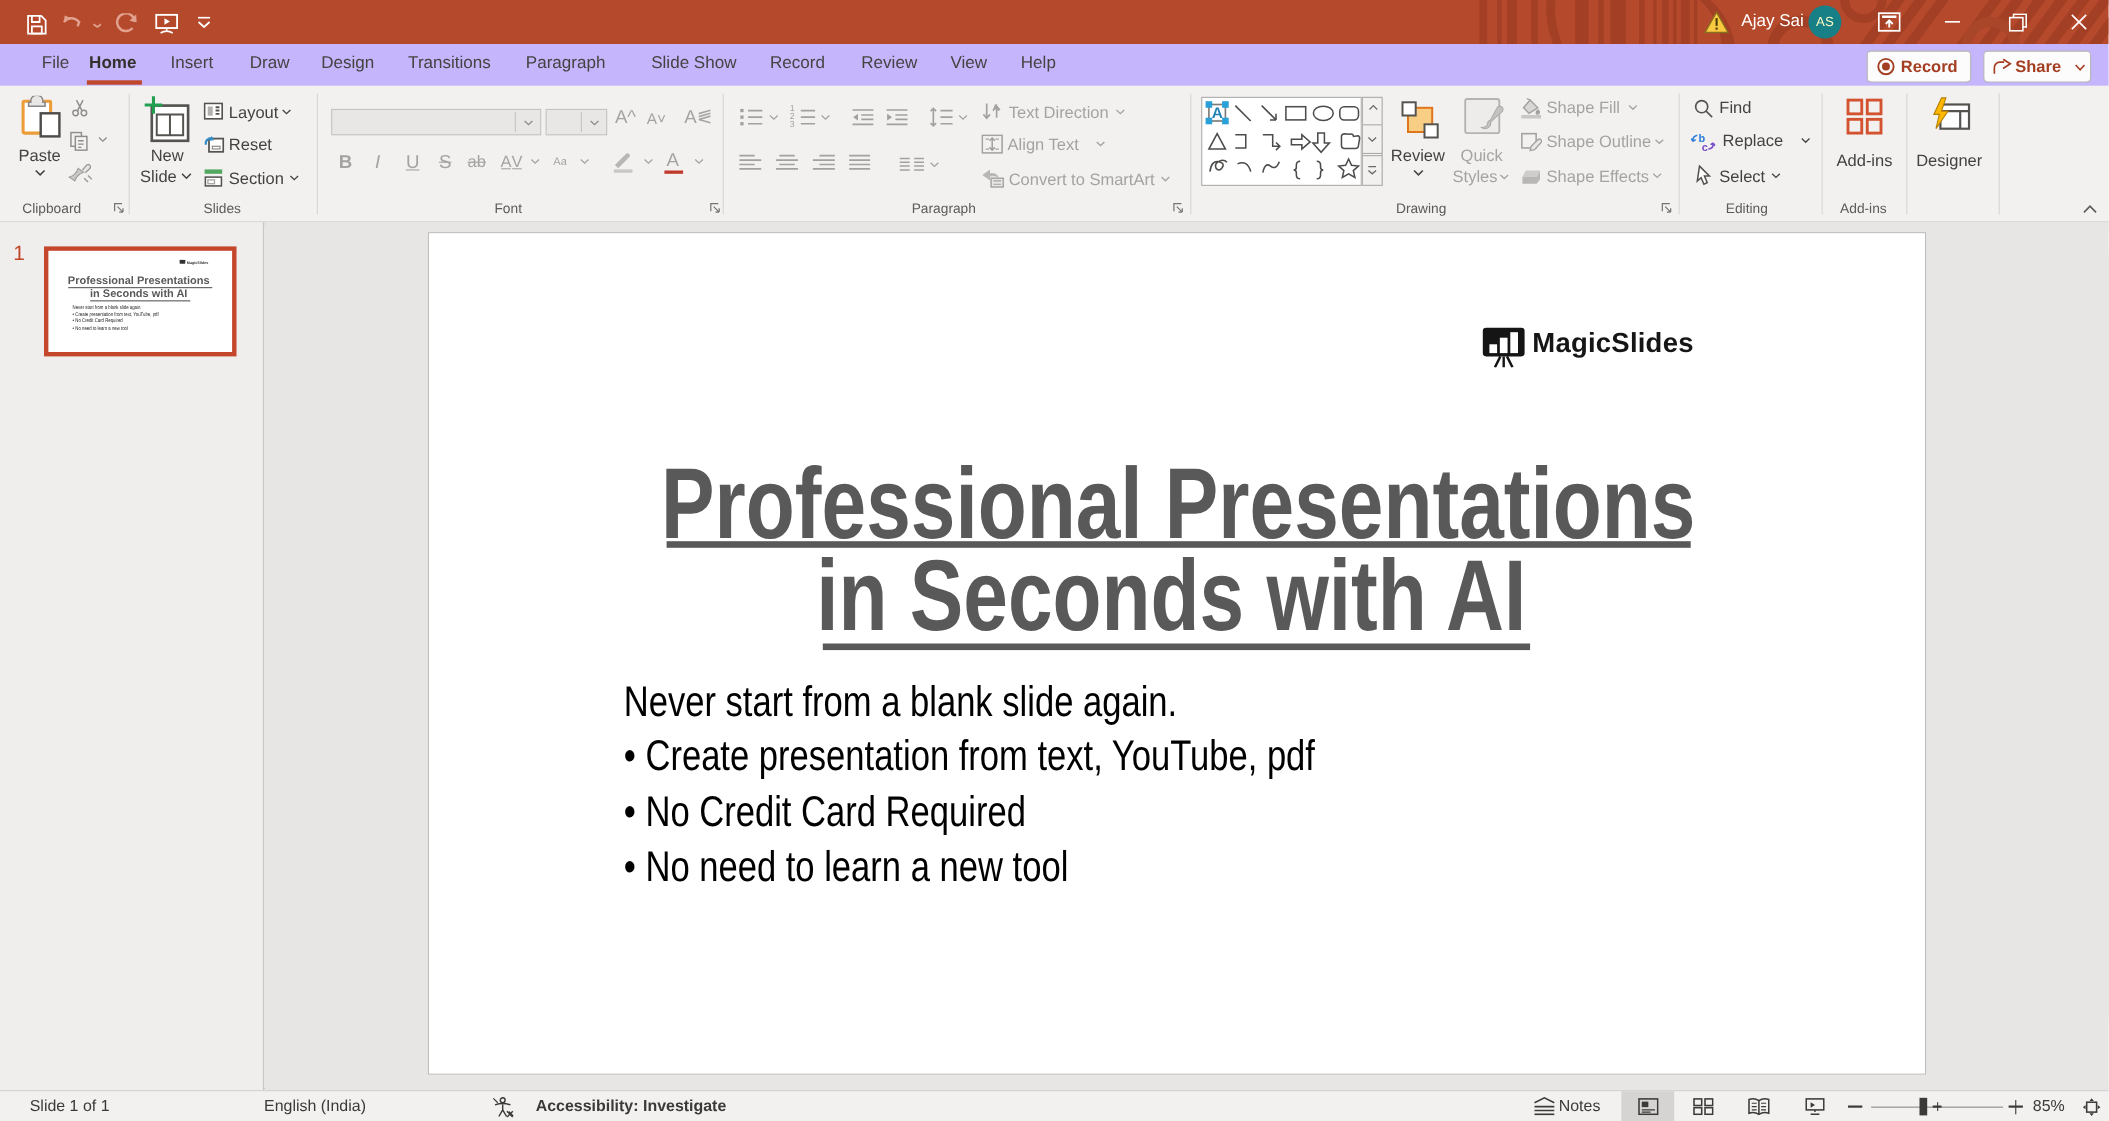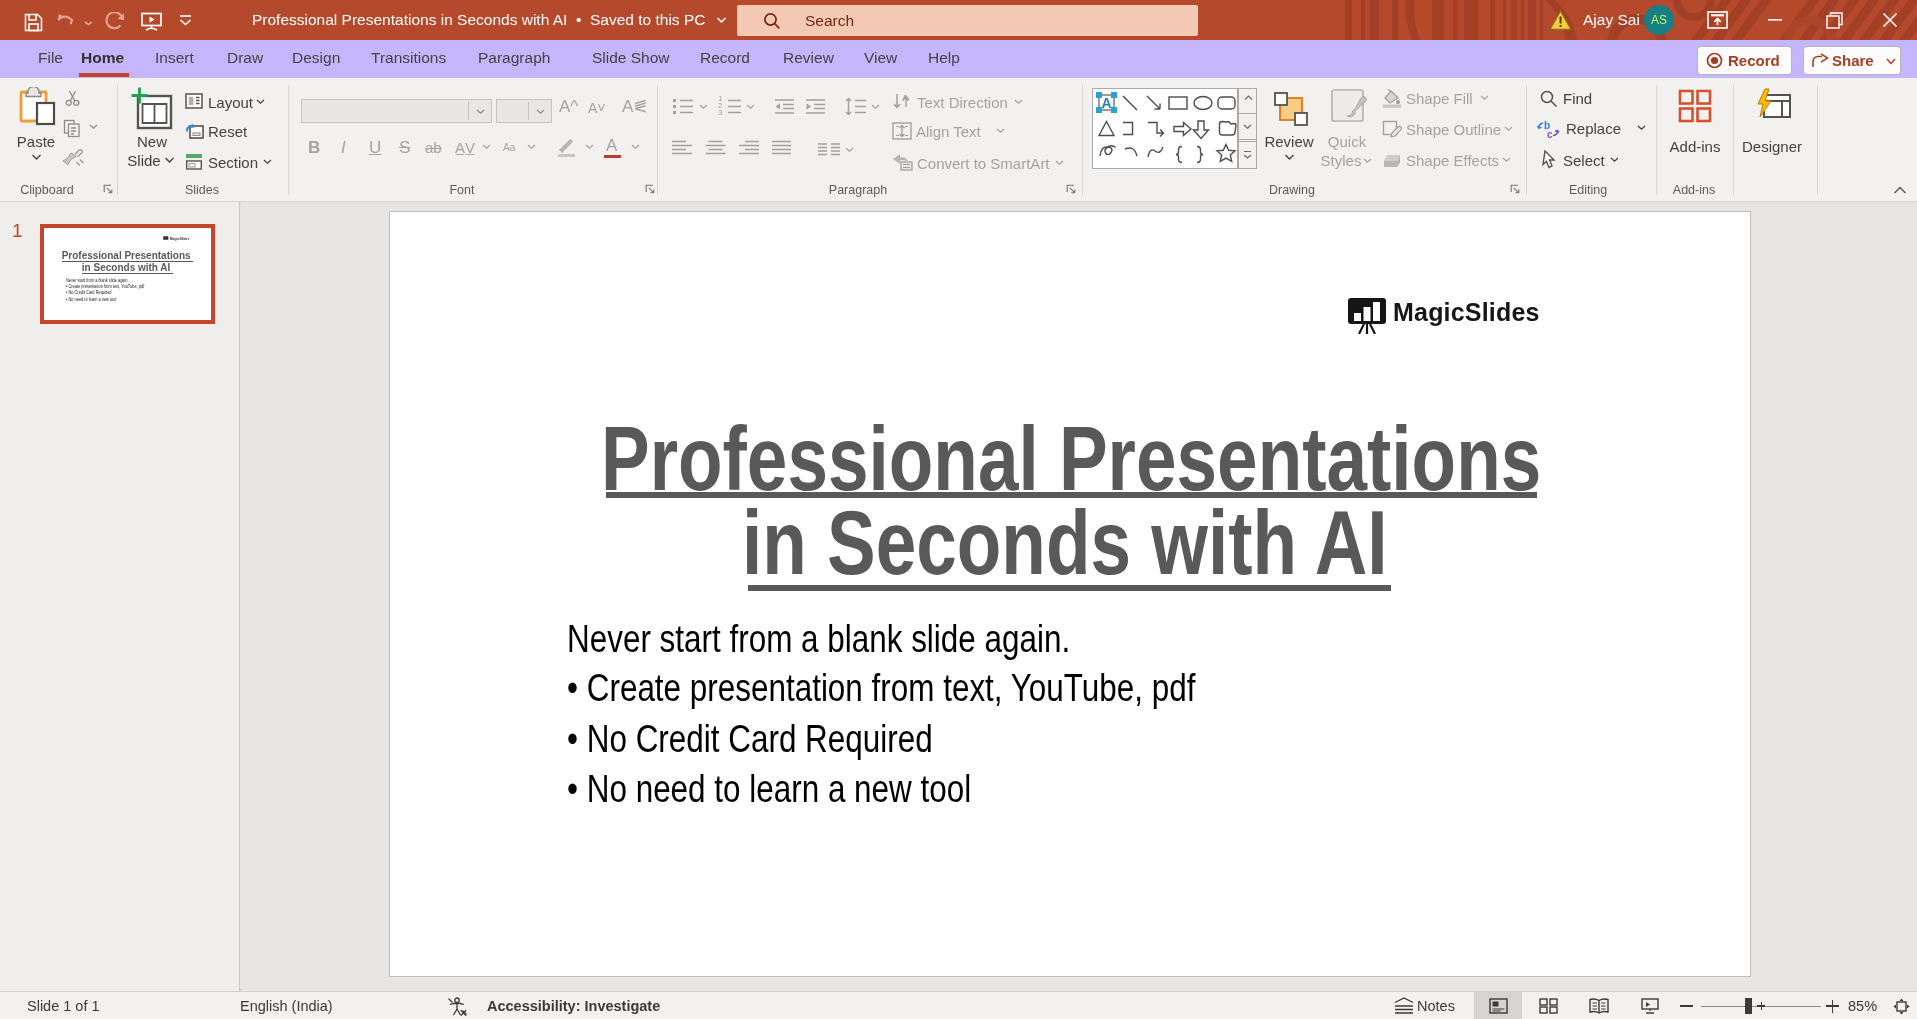--- a/index.html
+++ b/index.html
@@ -97,38 +97,28 @@
       <svg class="abs" style="left:141px; top:12px;" width="21" height="19" viewBox="0 0 21 19">
         <rect x="1" y="1.5" width="19" height="12" fill="none" stroke="#fff" stroke-width="1.7"></rect>
         <path d="M8.5,4.5 l5,3 l-5,3 z" fill="#fff"></path>
         <path d="M10.5,13.5 v3 M5,18 q5.5,-3.5 11,0" fill="none" stroke="#fff" stroke-width="1.5"></path>
       </svg>
       <svg class="abs" style="left:178px; top:15px;" width="15" height="11" viewBox="0 0 15 11">
         <path d="M2,1 h11" stroke="#fff" stroke-width="1.6"></path>
         <path d="M2.5,5 l5,4.5 l5,-4.5" fill="none" stroke="#fff" stroke-width="1.6"></path>
       </svg>
     </div>
-    <div class="ttext" style="left:252px;">Professional Presentations in Seconds with AI&nbsp;&nbsp;•&nbsp;&nbsp;Saved to this PC <svg style="display:inline-block; vertical-align:middle; margin-left:6px;" width="11" height="7" viewBox="0 0 11 7">
-          <path d="M1.5,1 L5.5,5 L9.5,1" stroke="#fff" fill="none" stroke-width="1.5"></path>
-        </svg></div>
-    <div id="searchbox">
-      <svg class="abs" style="left:26px; top:7px;" width="18" height="18" viewBox="0 0 18 18">
-        <circle cx="7.5" cy="7.5" r="5.6" fill="none" stroke="#73290F" stroke-width="1.7"></circle>
-        <path d="M11.7,11.7 L16.3,16.3" stroke="#73290F" stroke-width="1.7"></path>
-      </svg>
-      <span>Search</span>
-    </div>
     <div id="tbright">
       <svg class="abs" style="left:1549px; top:10px;" width="23" height="21" viewBox="0 0 23 21">
         <path d="M11.5,1 L22,19.5 H1 Z" fill="#F9C940" stroke="#8A6D1F" stroke-width="1.3"></path>
         <rect x="10.6" y="6.5" width="1.9" height="7" fill="#4a3a08"></rect>
         <rect x="10.6" y="15" width="1.9" height="2" fill="#4a3a08"></rect>
       </svg>
       <div class="ttext" style="left:1583px;">Ajay Sai</div>
-      <div class="abs" style="left:1644px; top:5px; width:30px; height:30px; border-radius:50%; background:#178087; color:#bef264; font-size:12px; text-align:center; line-height:30px;">AS</div>
+      <div class="abs" style="left:1644px; top:5px; width:30px; height:30px; border-radius:50%; background:#178087; color:#fef9c3; font-size:12px; text-align:center; line-height:30px;">AS</div>
       <svg class="abs" style="left:1707px; top:11px;" width="21" height="18" viewBox="0 0 21 18">
         <rect x="1" y="1" width="19" height="16" fill="none" stroke="#fff" stroke-width="1.6"></rect>
         <path d="M4,4.3 h13" stroke="#fff" stroke-width="2.2"></path>
         <path d="M10.5,14 V8 M7.3,10.8 L10.5,7.5 L13.7,10.8" fill="none" stroke="#fff" stroke-width="1.7"></path>
       </svg>
       <svg class="abs" style="left:1768px; top:19px;" width="14" height="2" viewBox="0 0 14 2">
           <rect width="14" height="1.6" fill="#fff"></rect>
         </svg>
       <svg class="abs" style="left:1826px; top:12px;" width="17" height="17" viewBox="0 0 17 17">
         <rect x="1" y="4" width="12" height="12" fill="none" stroke="#fff" stroke-width="1.4"></rect>

